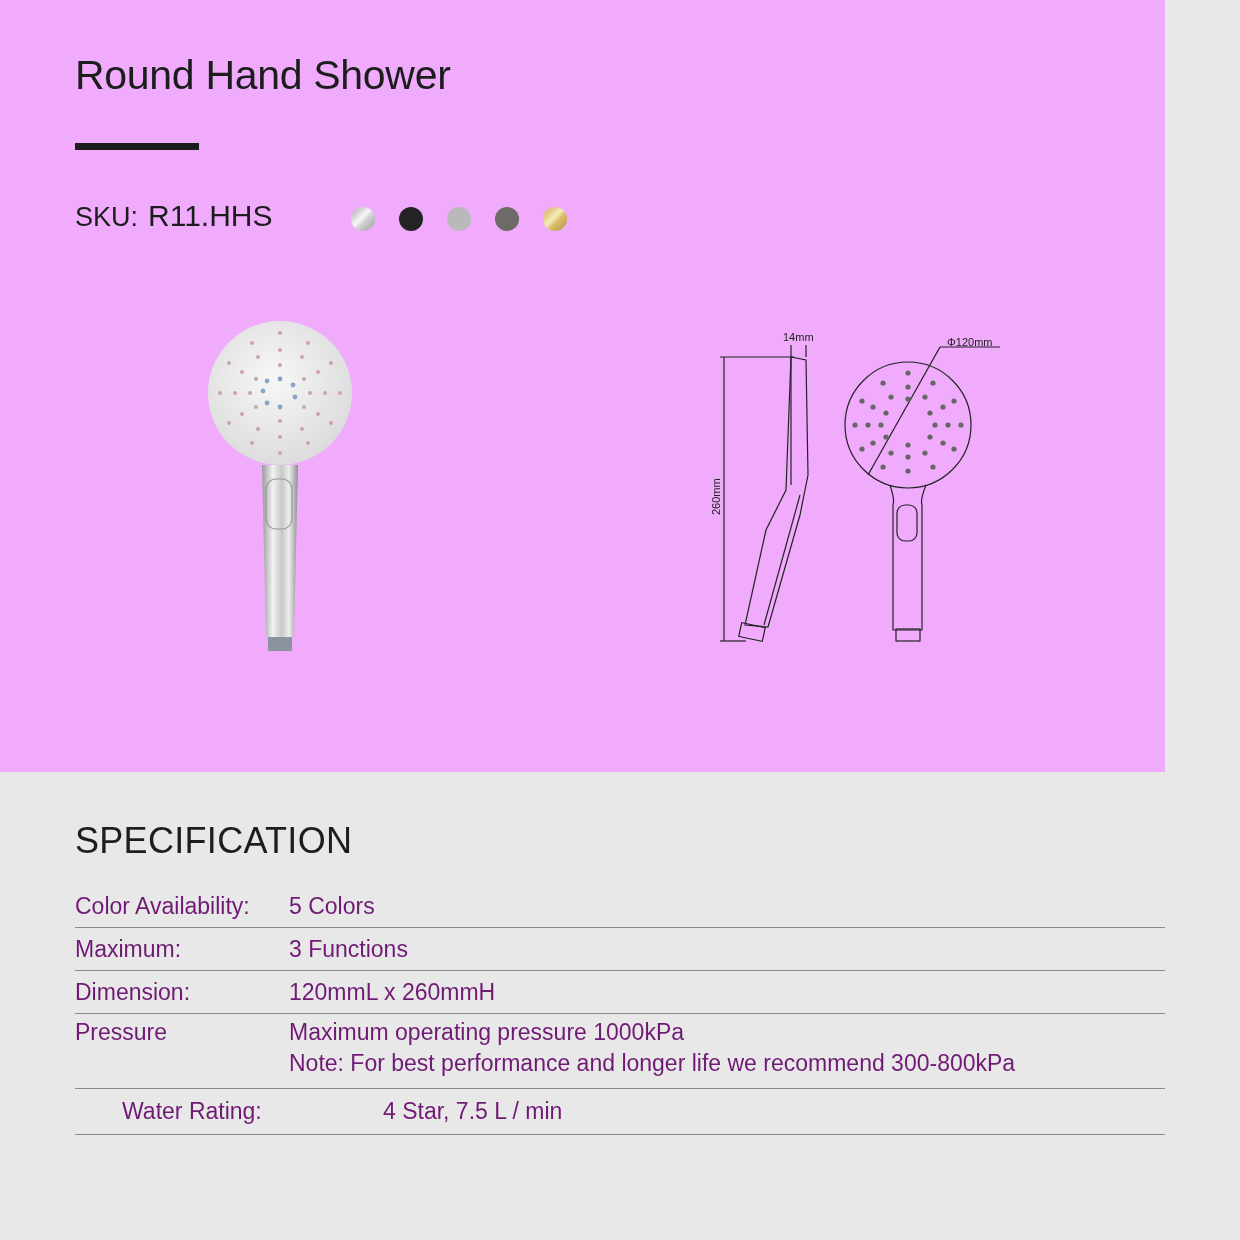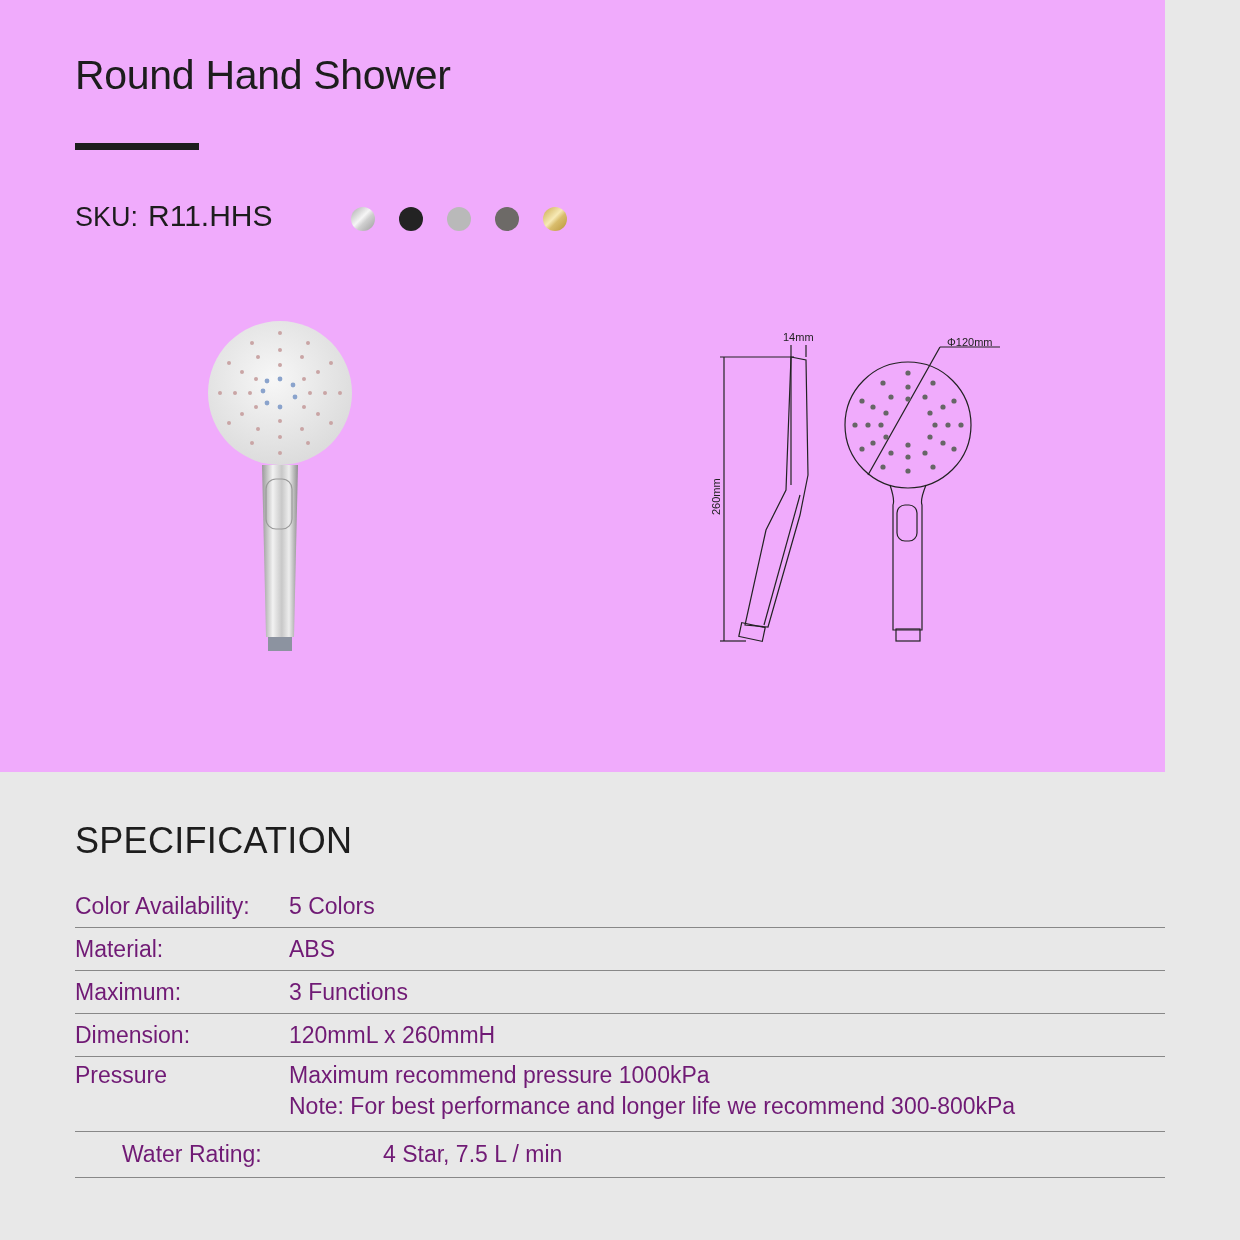--- a/index.html
+++ b/index.html
@@ -191,37 +191,33 @@
 </div>
 
 <h2 class="spec-title">SPECIFICATION</h2>
 
 <div class="spec-table">
   <div class="spec-row row-0">
     <div class="k">Color Availability:</div>
     <div class="v">5 Colors</div>
   </div>
   <div class="spec-row row-std">
-    <div class="k">Material:</div>
-    <div class="v">ABS</div>
-  </div>
-  <div class="spec-row row-std">
     <div class="k">Maximum:</div>
     <div class="v">3 Functions</div>
   </div>
   <div class="spec-row row-std">
     <div class="k">Dimension:</div>
     <div class="v">120mmL x 260mmH</div>
   </div>
   <div class="spec-row row-pressure">
     <div class="k">
       <div>Pressure</div>
     </div>
     <div class="v">
-      <div>Maximum recommend pressure 1000kPa</div>
+      <div>Maximum operating pressure 1000kPa</div>
       <div>Note: For best performance and longer life we recommend 300-800kPa</div>
     </div>
   </div>
   <div class="spec-row row-water">
     <div class="k">Water Rating:</div>
     <div class="v">4 Star, 7.5 L / min</div>
   </div>
 </div>
 
 </body></html>

